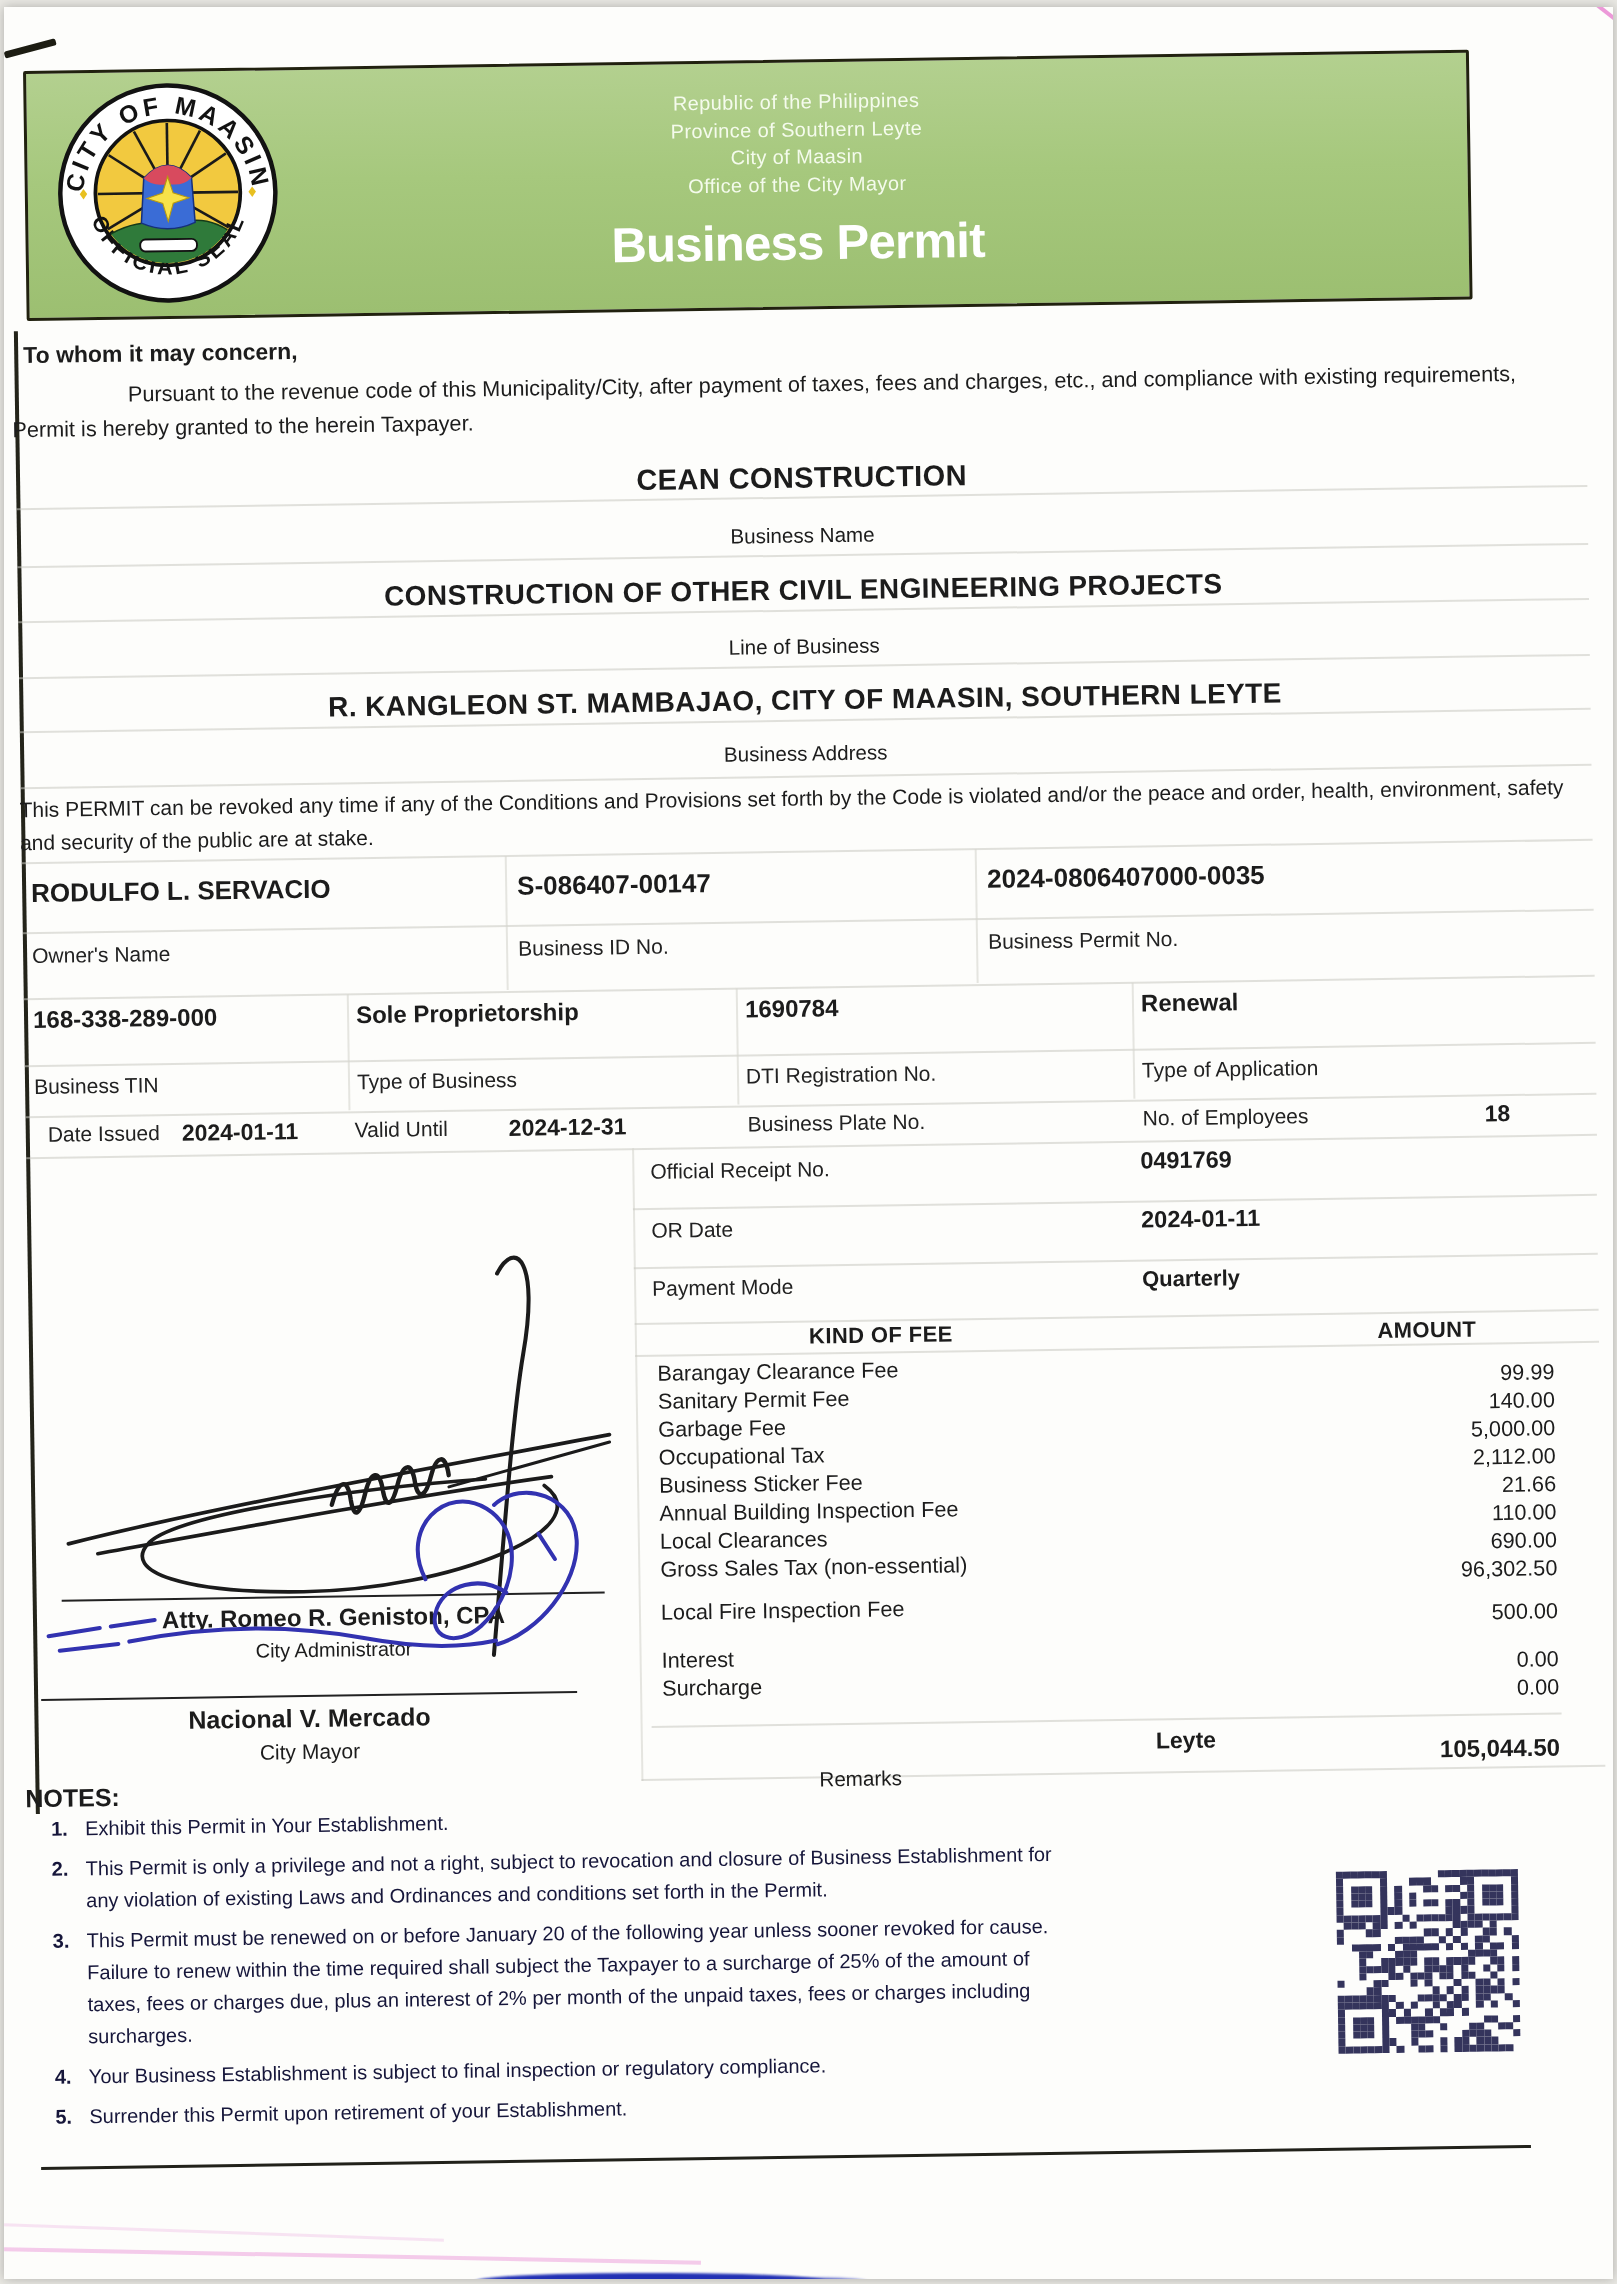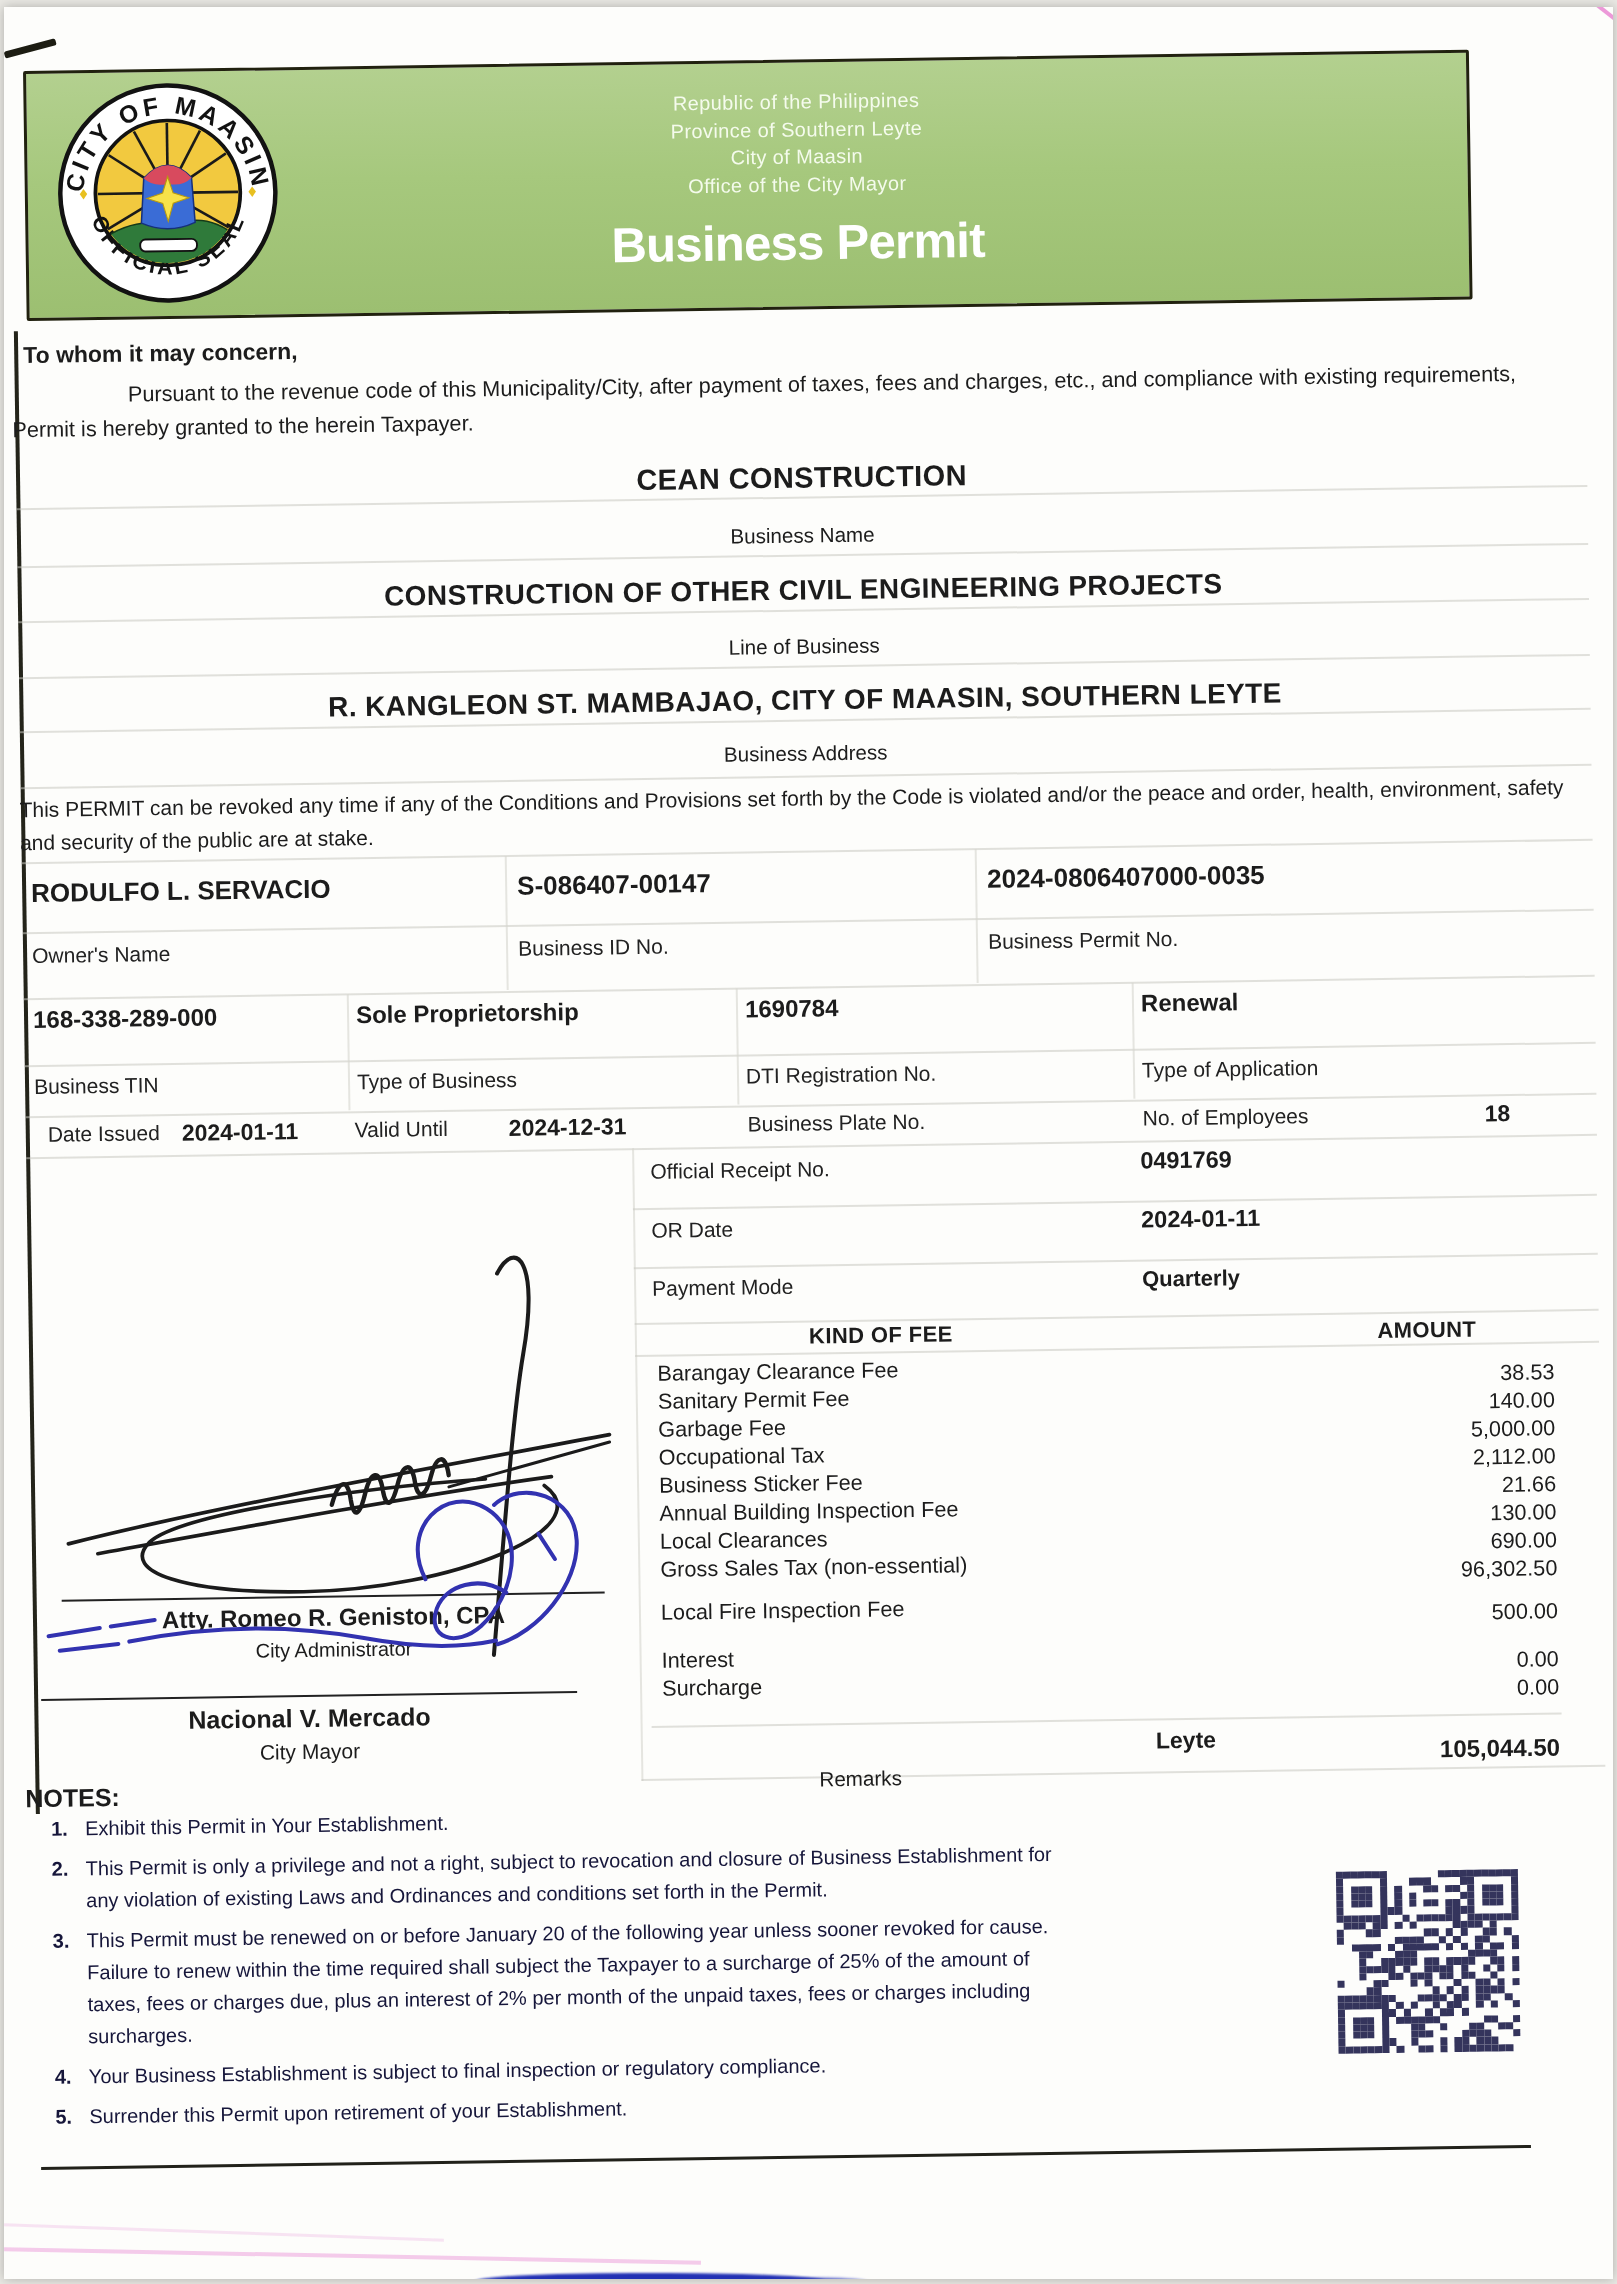--- a/index.html
+++ b/index.html
@@ -197,41 +197,41 @@
     <div class="abs val2" style="left:1136px;top:1205px;font-size:23.5px;">2024-01-11</div>
     <div class="abs lbl-s" style="left:646px;top:1268px;">Payment Mode</div>
     <div class="abs" style="left:1136px;top:1265px;font-size:22px;font-weight:600;">Quarterly</div>
 
     <div class="abs fee-hdr" style="left:683px;top:1317px;width:382px;text-align:center;">KIND OF FEE</div>
     <div class="abs fee-hdr" style="left:1299px;top:1320px;width:242px;text-align:center;">AMOUNT</div>
 
     <div class="fee-list">
       <div class="fee-row">
           <span>Barangay Clearance Fee</span>
-          <span class="amt">38.53</span>
+          <span class="amt">99.99</span>
         </div>
       <div class="fee-row">
           <span>Sanitary Permit Fee</span>
           <span class="amt">140.00</span>
         </div>
       <div class="fee-row">
           <span>Garbage Fee</span>
           <span class="amt">5,000.00</span>
         </div>
       <div class="fee-row">
           <span>Occupational Tax</span>
           <span class="amt">2,112.00</span>
         </div>
       <div class="fee-row">
           <span>Business Sticker Fee</span>
           <span class="amt">21.66</span>
         </div>
       <div class="fee-row">
           <span>Annual Building Inspection Fee</span>
-          <span class="amt">130.00</span>
+          <span class="amt">110.00</span>
         </div>
       <div class="fee-row">
           <span>Local Clearances</span>
           <span class="amt">690.00</span>
         </div>
       <div class="fee-row">
           <span>Gross Sales Tax (non-essential)</span>
           <span class="amt">96,302.50</span>
         </div>
       <div class="fee-row gap-fire">

